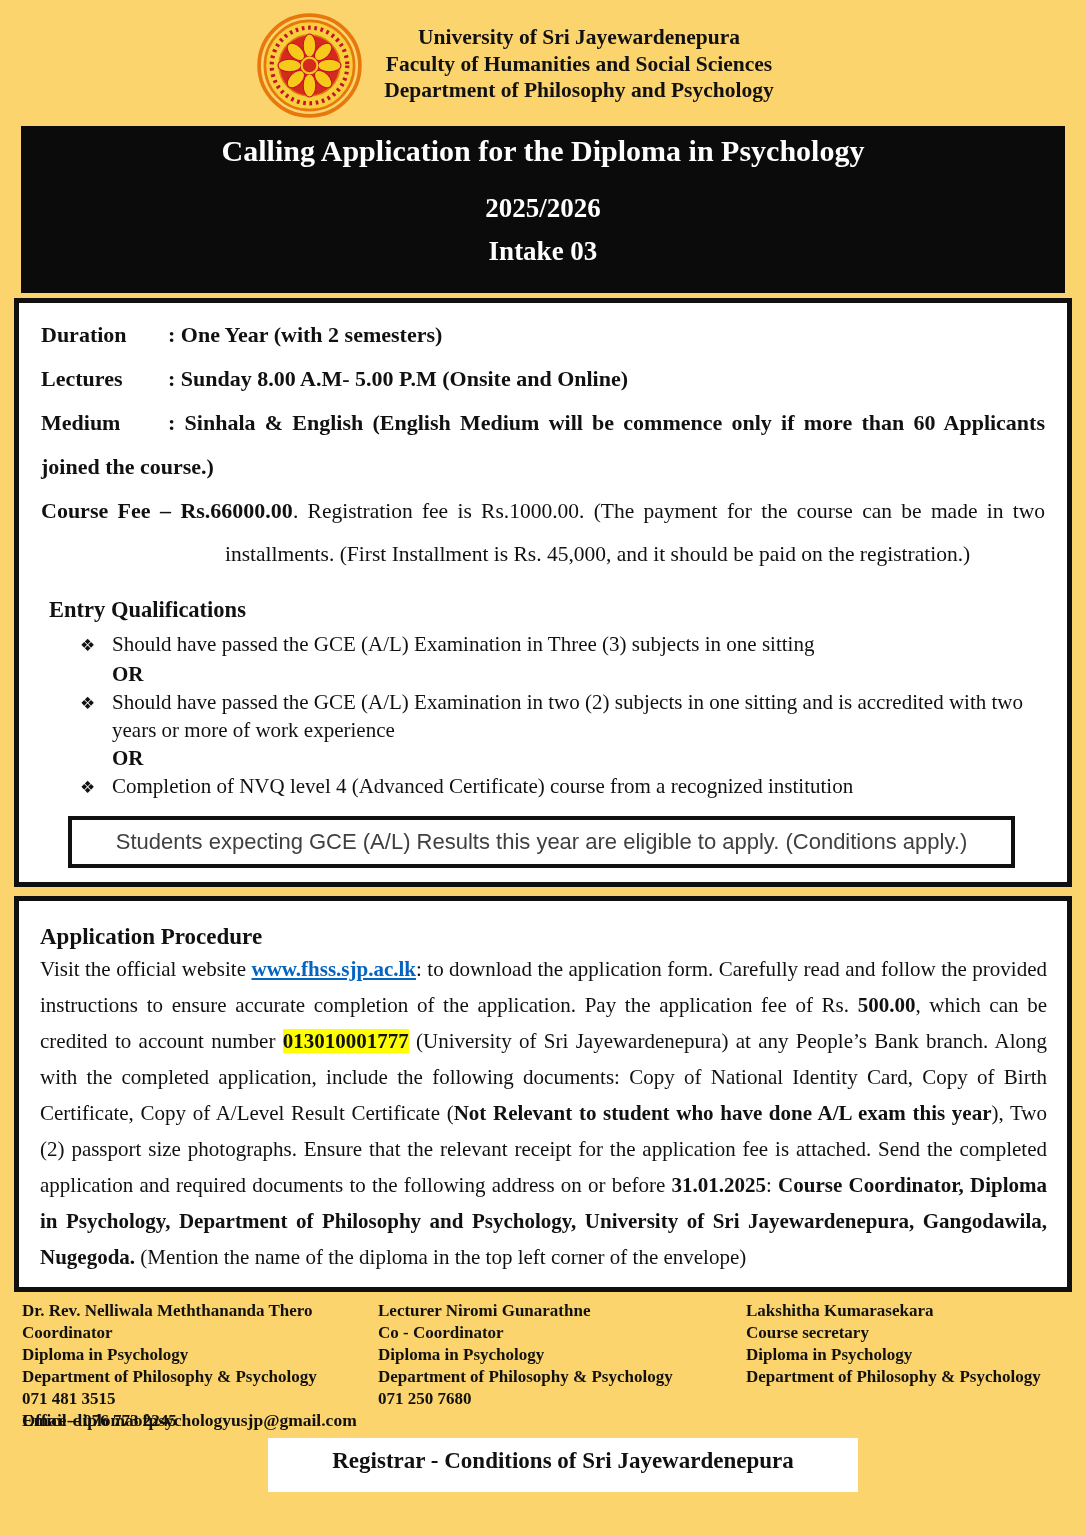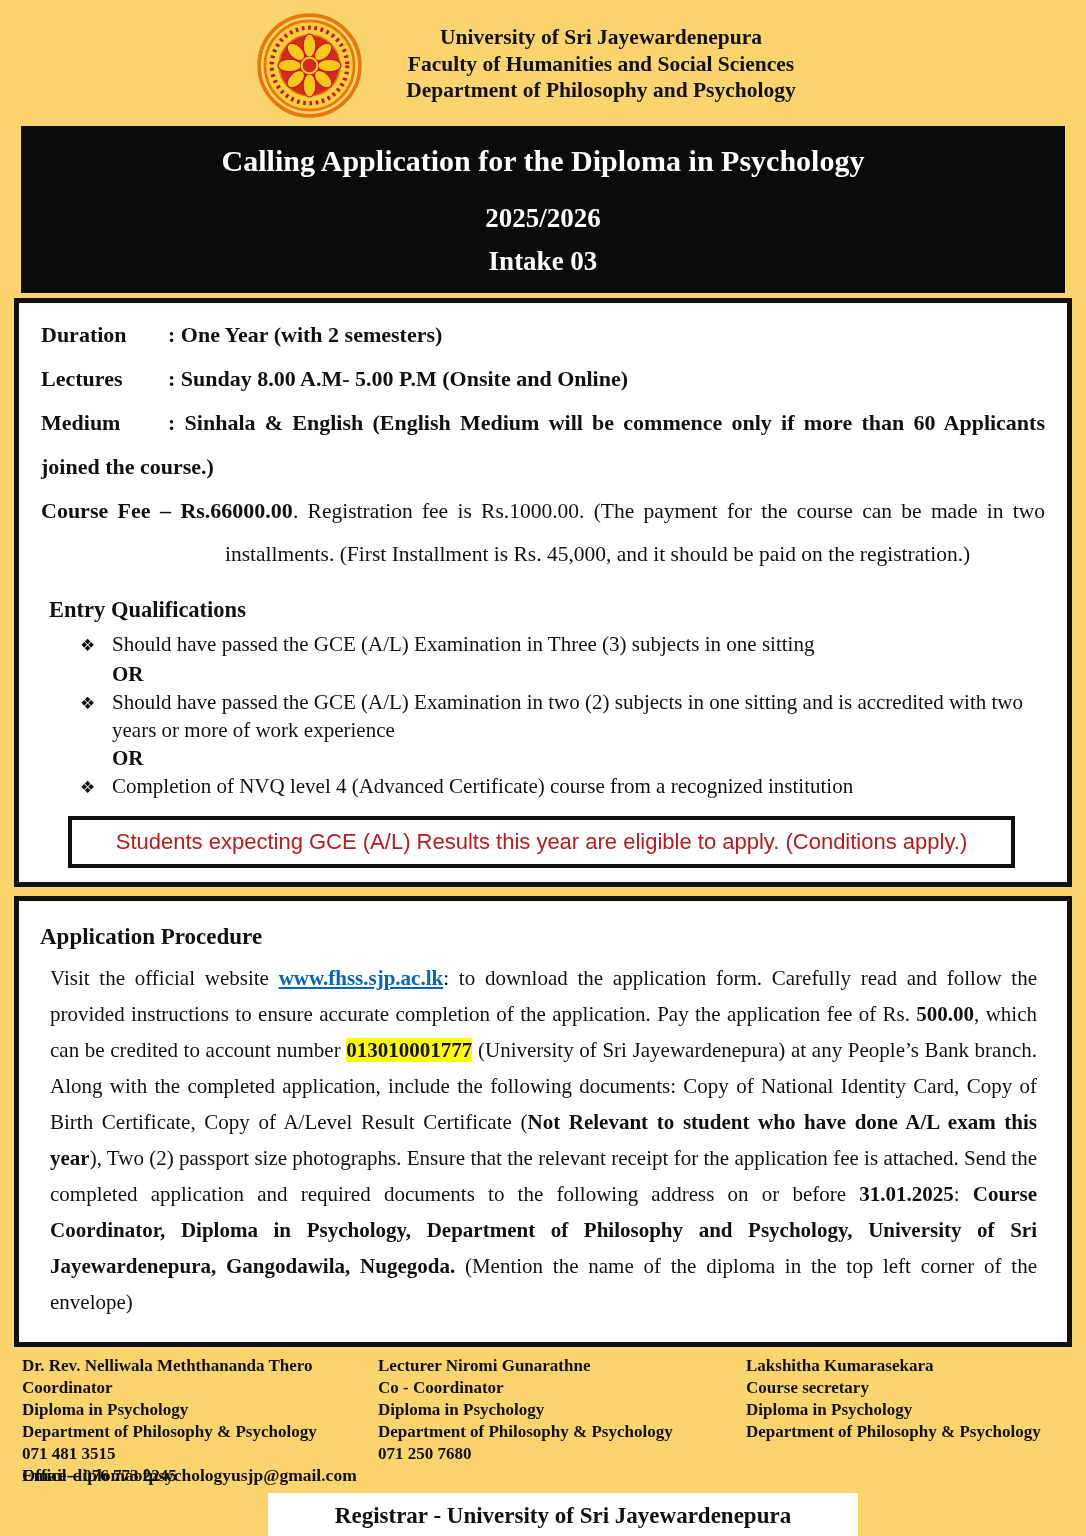--- a/index.html
+++ b/index.html
@@ -6,26 +6,26 @@
   html,body { margin:0; padding:0; }
   body {
     width:1086px; height:1536px; overflow:hidden; position:relative;
     background:#FBD46D; color:#111;
     font-family:"Liberation Serif", serif;
   }
   
   .header { position:relative; height:126px; }
   .logo { position:absolute; left:257px; top:13px; width:105px; height:105px; }
   .header-text {
-    position:absolute; left:336px; top:24px; width:530px;
+    position:absolute; left:314px; top:24px; width:530px;
     text-align:center; font-weight:bold; font-size:21.5px; line-height:26.5px;
   }
   
   .banner {
-    margin:0 21px; height:167px; padding-top:18px;
+    margin:0 21px; height:167px; padding-top:8px;
     background:#0B0B0B; color:#FFFFFF; text-align:center;
   }
   .banner-title  { font-size:30px; font-weight:bold; }
   .banner-year   { font-size:27px; font-weight:bold; margin-top:25px; }
   .banner-intake { font-size:27px; font-weight:bold; margin-top:12px; }
   
   .box {
     margin:5px 14px 0; background:#FFFFFF;
     border:5px solid #101010; padding:10px 22px 6px;
   }
@@ -34,25 +34,25 @@
   .fee { margin:0; padding-left:184px; text-indent:-184px; line-height:43px; font-size:21.5px; text-align:justify; }
   .fee-bold { font-weight:bold; font-size:22px; }
   .entry-heading { margin:21px 0 7px 8px; font-size:22.5px; font-weight:bold; }
   .bullet { display:flex; margin-left:39px; line-height:28px; font-size:21px; }
   .bullet-icon { width:32px; flex:none; font-size:17px; padding-top:2px; }
   .btext { flex:1; }
   .or { margin-left:71px; font-weight:bold; line-height:28px; font-size:21px; }
   .notice {
     margin:14px 30px 8px 27px; border:4px solid #101010; padding:9px 4px;
     text-align:center; font-family:"Liberation Sans", sans-serif;
-    font-size:22px; color:#b91c1c; background:#FFFFFF;
+    font-size:22px; color:#404040; background:#FFFFFF;
   }
   .proc-box { margin:9px 14px 0; background:#FFFFFF; border:5px solid #101010; padding:20px 20px 12px 21px; }
   .proc-heading { font-size:23px; font-weight:bold; margin:3px 0 1px; }
-  .proc-para { margin:10px; font-size:21px; line-height:36px; text-align:justify; }
+  .proc-para { margin:0; font-size:21px; line-height:36px; text-align:justify; }
   .seg-bold { font-weight:bold; }
   .seg-link { color:#0563C1; font-weight:bold; text-decoration:underline; cursor:pointer; }
   .seg-bold-highlight { font-weight:bold; background:#FFFF00; }
   
   .footer { padding:8px 22px 16px; }
   .contacts { display:flex; }
   .contact-col { font-weight:bold; font-size:17px; line-height:22px; }
   .contact-col:nth-child(1) { width:356px; }
   .contact-col:nth-child(2) { width:368px; }
   .contact-col:nth-child(3) { flex:1; }
@@ -146,14 +146,14 @@
         <div>071 250 7680</div>
       </div>
       <div class="contact-col">
         <div>Lakshitha Kumarasekara</div>
         <div>Course secretary</div>
         <div>Diploma in Psychology</div>
         <div>Department of Philosophy &amp; Psychology</div>
       </div>
     </div>
   <div class="email">Email-diplomaofpsychologyusjp@gmail.com</div>
-  <div class="registrar">Registrar - University of Sri Jayewardenepura</div>
+  <div class="registrar">Registrar - Conditions of Sri Jayewardenepura</div>
 </div>
 
 </body></html>

